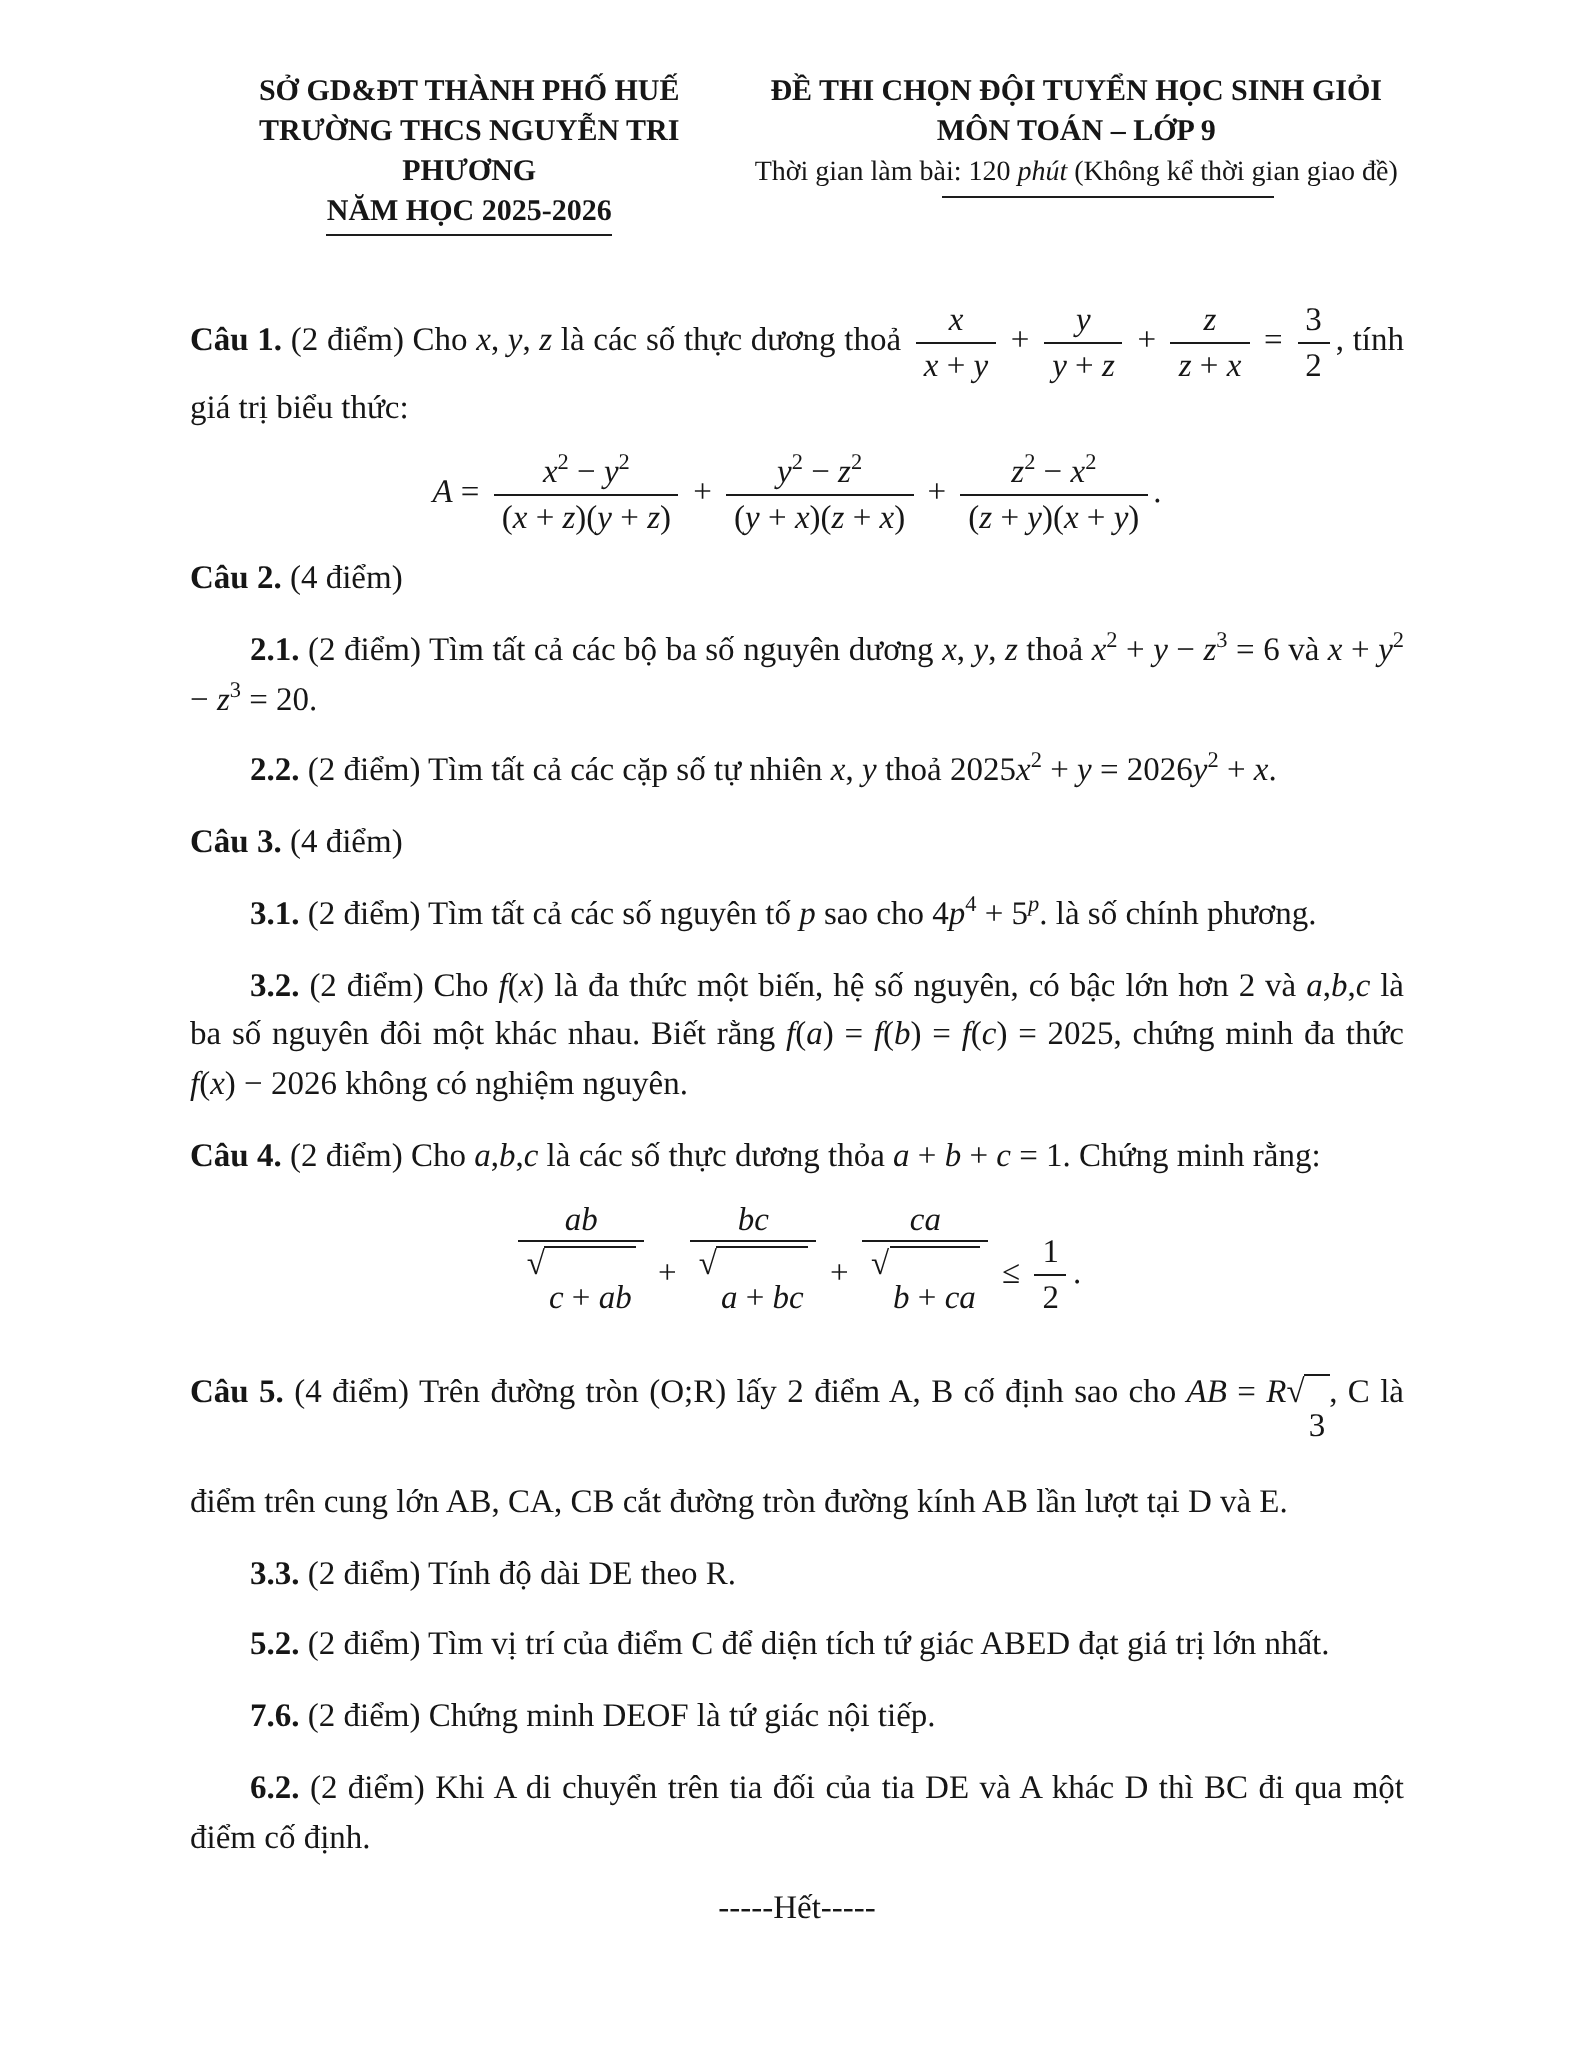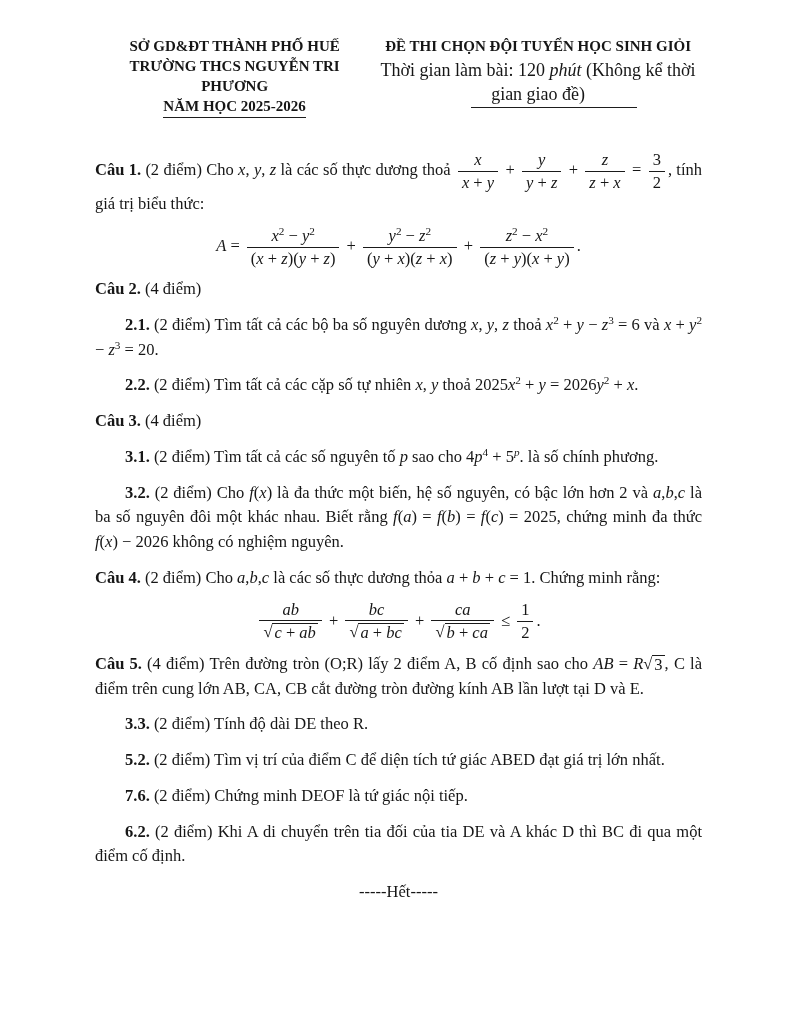--- a/index.html
+++ b/index.html
@@ -34,21 +34,21 @@
     line-height: 1.34;
   }
   .hdr-bold { font-weight: bold; display: block; }
   .school-year {
     display: inline-block;
     border-bottom: 1.6px solid #1d1d1d;
     padding-bottom: 1px;
   }
   .duration {
     display: block;
-    font-size: 18px;
+    font-size: 14px;
     font-weight: normal;
     margin-top: 2px;
     position: relative;
   }
   
   .duration::after {
     content: "";
     position: absolute;
     left: 97px;
     bottom: -2px;
@@ -75,35 +75,36 @@
     text-align: center;
     margin: 0 3px;
     line-height: 1.18;
   }
   .fr-num { display: block; padding: 0 4px 1px; border-bottom: 1.4px solid #1a1a1a; }
   .fr-den { display: block; padding: 1px 4px 0; text-align: right; }
 
   
   .sqrt { display: inline-flex; align-items: flex-start; }
   .sqrt-sign { line-height: 1.15; }
-  .sqrt-bar { border-top: 1.4px solid #1a1a1a; line-height: 1.15; padding: 0 2px; }
+  .sqrt-bar { border-top: 1.4px solid #1a1a1a; line-height: 1.15; padding: 16px 2px; }
 </style>
 </head>
 <body>
 
 <div class="page">
 
   <div class="header">
     <div class="header-left">
       <span class="hdr-bold">SỞ GD&amp;ĐT THÀNH PHỐ HUẾ</span>
       <span class="hdr-bold">TRƯỜNG THCS NGUYỄN TRI PHƯƠNG</span>
       <span class="hdr-bold"><span class="school-year">NĂM HỌC 2025-2026</span></span>
     </div>
     <div class="header-right">
       <span class="hdr-bold">ĐỀ THI CHỌN ĐỘI TUYỂN HỌC SINH GIỎI</span>
+      <span class="hdr-bold">MÔN TOÁN – LỚP 9</span>
       <span class="duration"><span>Thời gian làm bài:</span> <span>120</span> <i>phút</i> <span>(Không kể thời gian giao đề)</span></span>
     </div>
   </div>
 
   <div class="exam-body" id="paragraphs">
       <p class="para"><span class="b">Câu 1.</span><span class="txt"> (2 điểm) Cho </span><span class="math"><i>x</i>, <i>y</i>, <i>z</i></span><span class="txt"> là các số thực dương thoả </span><span class="frac"><span class="fr-num"><i>x</i></span><span class="fr-den"><i>x</i> + <i>y</i></span></span><span class="math"> + </span><span class="frac"><span class="fr-num"><i>y</i></span><span class="fr-den"><i>y</i> + <i>z</i></span></span><span class="math"> + </span><span class="frac"><span class="fr-num"><i>z</i></span><span class="fr-den"><i>z</i> + <i>x</i></span></span><span class="math"> = </span><span class="frac"><span class="fr-num">3</span><span class="fr-den">2</span></span><span class="txt">, tính giá trị biểu thức:</span></p>
       <p class="para center"><span class="math"><i>A</i> = </span><span class="frac"><span class="fr-num"><i>x</i><sup>2</sup> − <i>y</i><sup>2</sup></span><span class="fr-den">(<i>x</i> + <i>z</i>)(<i>y</i> + <i>z</i>)</span></span><span class="math"> + </span><span class="frac"><span class="fr-num"><i>y</i><sup>2</sup> − <i>z</i><sup>2</sup></span><span class="fr-den">(<i>y</i> + <i>x</i>)(<i>z</i> + <i>x</i>)</span></span><span class="math"> + </span><span class="frac"><span class="fr-num"><i>z</i><sup>2</sup> − <i>x</i><sup>2</sup></span><span class="fr-den">(<i>z</i> + <i>y</i>)(<i>x</i> + <i>y</i>)</span></span><span class="txt">.</span></p>
       <p class="para"><span class="b">Câu 2.</span><span class="txt"> (4 điểm)</span></p>
       <p class="para indent"><span class="b">2.1.</span><span class="txt"> (2 điểm) Tìm tất cả các bộ ba số nguyên dương </span><span class="math"><i>x</i>, <i>y</i>, <i>z</i></span><span class="txt"> thoả </span><span class="math"><i>x</i><sup>2</sup> + <i>y</i> − <i>z</i><sup>3</sup> = 6</span><span class="txt"> và </span><span class="math"><i>x</i> + <i>y</i><sup>2</sup> − <i>z</i><sup>3</sup> = 20.</span></p>
       <p class="para indent"><span class="b">2.2.</span><span class="txt"> (2 điểm) Tìm tất cả các cặp số tự nhiên </span><span class="math"><i>x</i>, <i>y</i></span><span class="txt"> thoả </span><span class="math">2025<i>x</i><sup>2</sup> + <i>y</i> = 2026<i>y</i><sup>2</sup> + <i>x</i>.</span></p>

